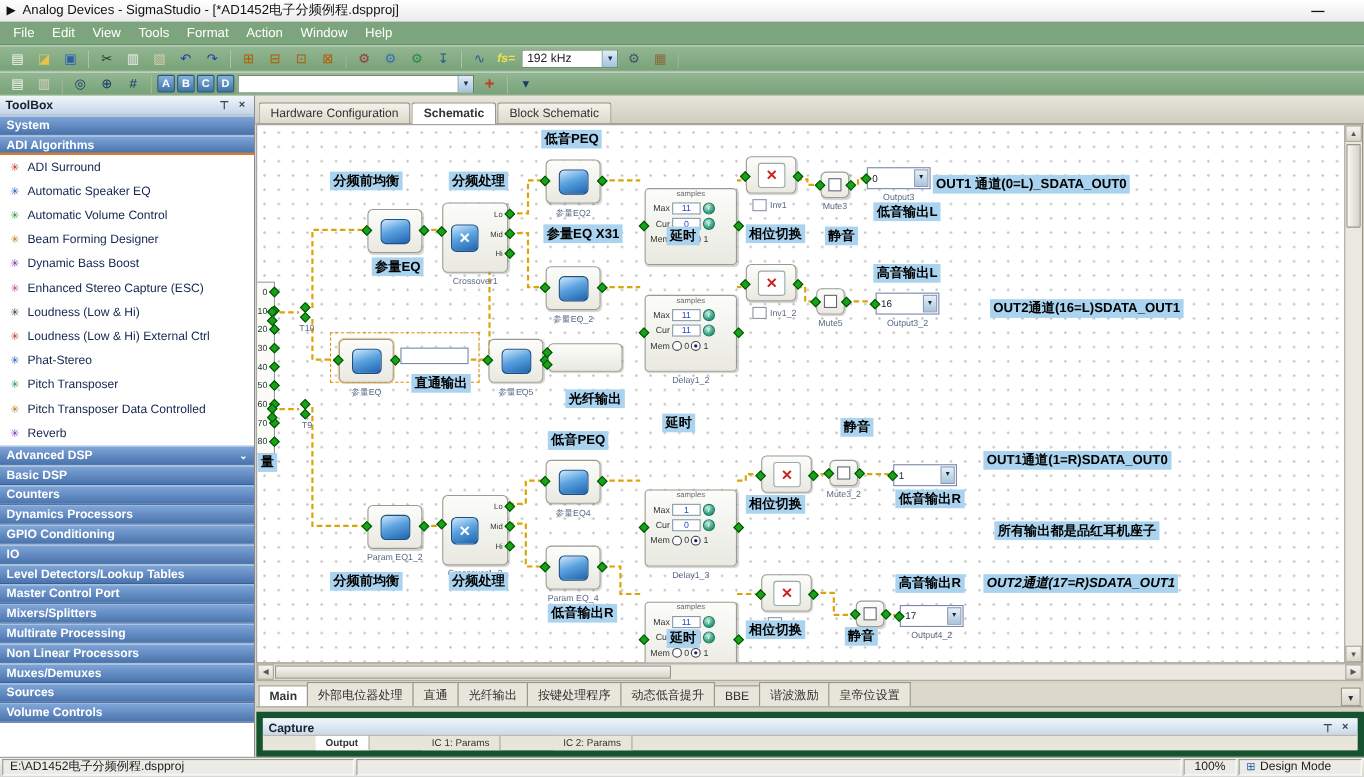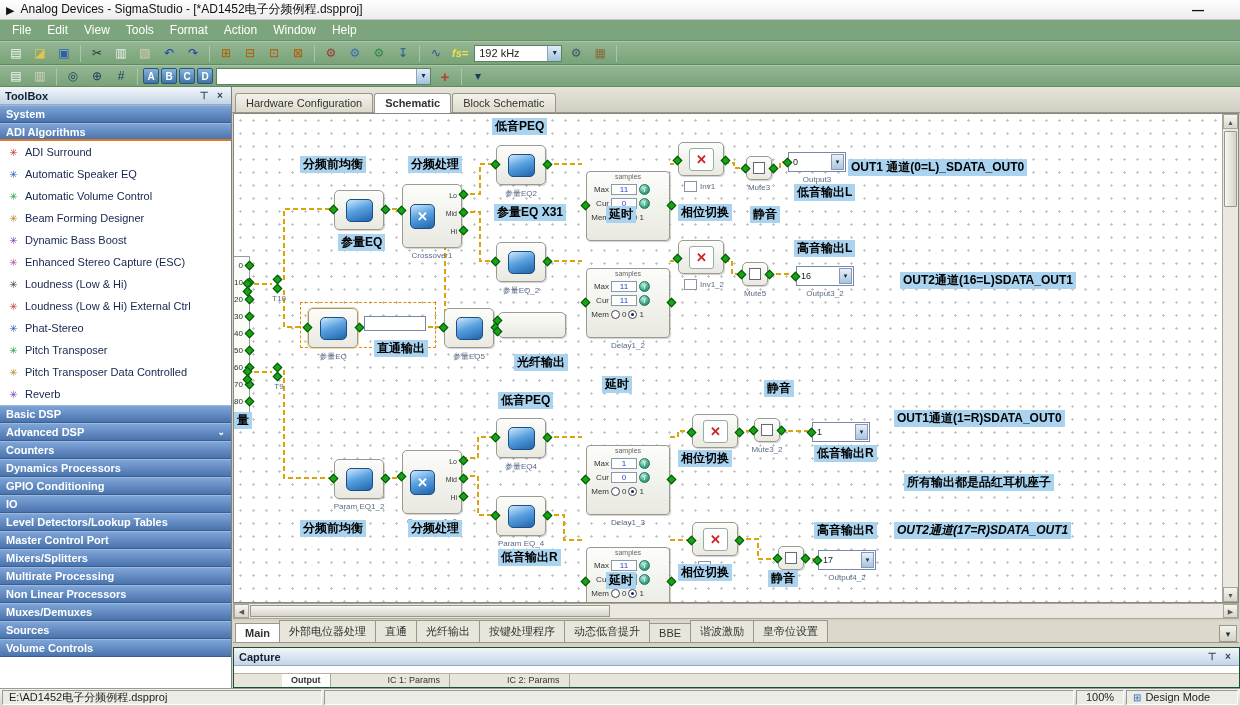--- a/index.html
+++ b/index.html
@@ -55,21 +55,21 @@
   .harr { position:absolute; top:0; bottom:0; width:15px; line-height:14px; text-align:center; font-size:7px; color:#555; background:linear-gradient(#f6f5f0,#d9d6cb); border:1px solid #a8a59a; }
   .harr.hleft { left:0; } .harr.hright { right:0; }
   .hthumb { position:absolute; left:16px; top:1px; bottom:1px; width:360px; background:linear-gradient(#f8f7f2,#d5d2c7); border:1px solid #99968b; }
 
   .sheettabs { position:absolute; left:1px; top:534px; width:1006px; height:22px; display:flex; align-items:flex-end; background:#dcd8cc; border-bottom:1px solid #99968b; padding:2px 2px 0 2px; }
   .stwrap { display:flex; align-items:flex-end; }
   .stab { padding:3px 9px; font-size:11px; color:#333; background:#e8e5da; border:1px solid #99968b; border-bottom:none; margin-right:-1px; cursor:default; white-space:nowrap; }
   .stab.active { background:#fff; font-weight:bold; }
   .stdd { margin-left:auto; width:18px; height:17px; line-height:16px; text-align:center; font-size:9px; background:linear-gradient(#f4f2ea,#d5d2c7); border:1px solid #99968b; color:#234; }
 
-  .capture { position:absolute; left:1px; top:560px; right:0; height:41px; background:#fff; border:1px solid #14532d; }
+  .capture { position:absolute; left:1px; top:560px; right:0; height:41px; background:#fff; border:6px solid #14532d; }
   .captabs { position:absolute; left:0; right:0; bottom:0; height:14px; display:flex; background:#e8e5da; border-top:1px solid #b5b2a7; }
   .ctab { font-size:9px; line-height:13px; padding:0 9px; border-right:1px solid #a8a59a; background:#e8e5da; color:#333;margin-left:48px; }
   .ctab.active { background:#fff; font-weight:bold; }
 
   
   .statusbar { position:absolute; left:0; right:0; top:688px; height:18px; background:linear-gradient(#f2f2ee,#d9d9d1); border-top:1px solid #9a9a94; display:flex; gap:2px; padding:1px 2px; font-size:11px; color:#222; }
   .sseg { border:1px solid; border-color:#9a9a94 #fdfdfd #fdfdfd #9a9a94; background:#ecece6; padding:0 6px; line-height:13px; overflow:hidden; white-space:nowrap; }
   .sfile { width:320px; }
   .sfill { flex:1; }
   .szoom { width:48px; text-align:center; }
@@ -242,25 +242,25 @@
         </div>
         <div class="tbitem">
           <span class="tbico" style="color: rgb(184, 134, 42);">✳</span>
           <span class="tbilab">Pitch Transposer Data Controlled</span>
         </div>
         <div class="tbitem">
           <span class="tbico" style="color: rgb(122, 58, 184);">✳</span>
           <span class="tbilab">Reverb</span>
         </div>
         <div class="tbhead">
-          <span>Basic DSP</span>
-        </div>
-        <div class="tbhead">
           <span>Advanced DSP</span>
           <span class="chev">⌄</span>
+        </div>
+        <div class="tbhead">
+          <span>Basic DSP</span>
         </div>
         <div class="tbhead">
           <span>Counters</span>
         </div>
         <div class="tbhead">
           <span>Dynamics Processors</span>
         </div>
         <div class="tbhead">
           <span>GPIO Conditioning</span>
         </div>

